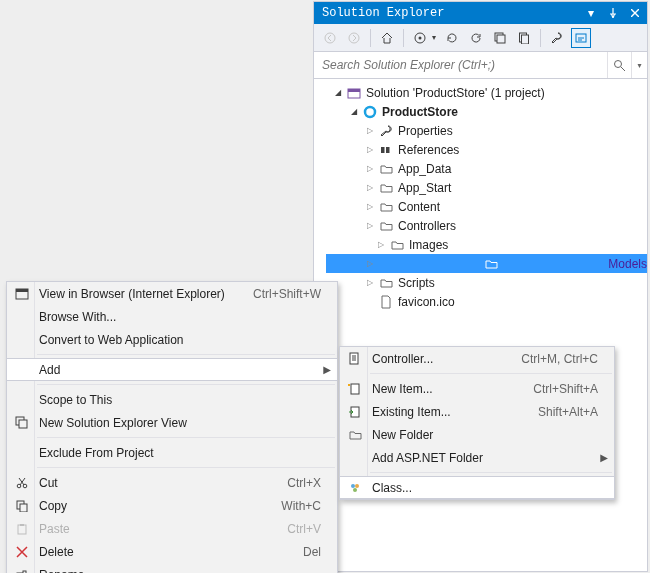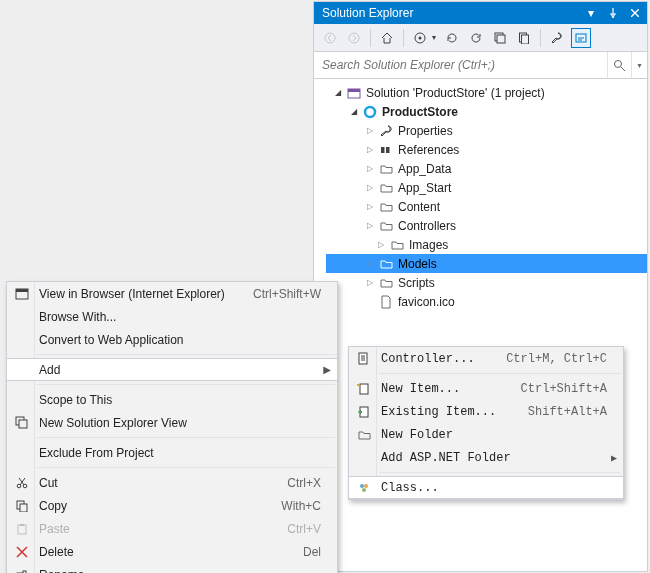--- a/index.html
+++ b/index.html
@@ -24,21 +24,21 @@
   }
   .panel-titlebar {
     height: 22px;
     background: #007acc;
     color: #fff;
     display: flex;
     align-items: center;
     padding: 0 4px 0 8px;
     font-size: 12px;
   }
-  .panel-titlebar .title { flex: 1; }
+  .panel-titlebar .title { flex: 1; font-family: Liberation Mono, monospace; }
   .panel-titlebar .winbtns { display:flex; gap:6px; }
   .panel-titlebar .winbtn {
     width: 16px; height: 16px;
     display:inline-flex; align-items:center; justify-content:center;
     color:#fff;
   }
   .panel-toolbar {
     height: 28px;
     background: #eef0f5;
     border-bottom: 1px solid #ccced8;
@@ -92,21 +92,22 @@
     margin-left:12px;
   }
   .tree-row {
     height: 19px;
     display:flex;
     align-items: center;
     white-space: nowrap;
   }
   .tree-row.selected {
     background:#3399ff;
-    color:#000000;
+    color:#4c1d95;
+    justify-content:space-between;
   }
   .expander {
     width:16px;
     display:inline-flex; justify-content:center;
     color:#666;
     font-size:10px;
   }
   .expander.open::before { content:"◢"; font-size:8px; color:#444; }
   .expander.closed::before { content:"▷"; font-size:8px; color:#888; }
   .node-icon {
@@ -146,23 +147,22 @@
   .menu-item .icon.dim { color:#bdbdbd; }
   .menu-item .label { flex:1; }
   .menu-item .shortcut { color:#666; font-size:12px; }
   .menu-item.disabled .label, .menu-item.disabled .shortcut { color:#b0b0b0; }
   .menu-item.highlight { background:#fff; border-top:1px solid #ccced8; border-bottom:1px solid #ccced8; }
   .menu-item .submenu-arrow { position:absolute; right:6px; color:#555; font-size:10px;}
   .menu-sep { height:1px; background:#e1e1e6; margin: 3px 2px 3px 30px; }
 
   
   .menu2 {
-    left: 348px; top: 346px;
+    left: 339px; top: 346px;
     width: 276px;
-    font-family: Liberation Mono, monospace;
   }
 </style>
 </head>
 <body>
 
 <div class="panel">
   <div class="panel-titlebar">
     <span class="title">Solution Explorer</span>
     <span class="winbtns">
       <span class="winbtn">▾</span>

